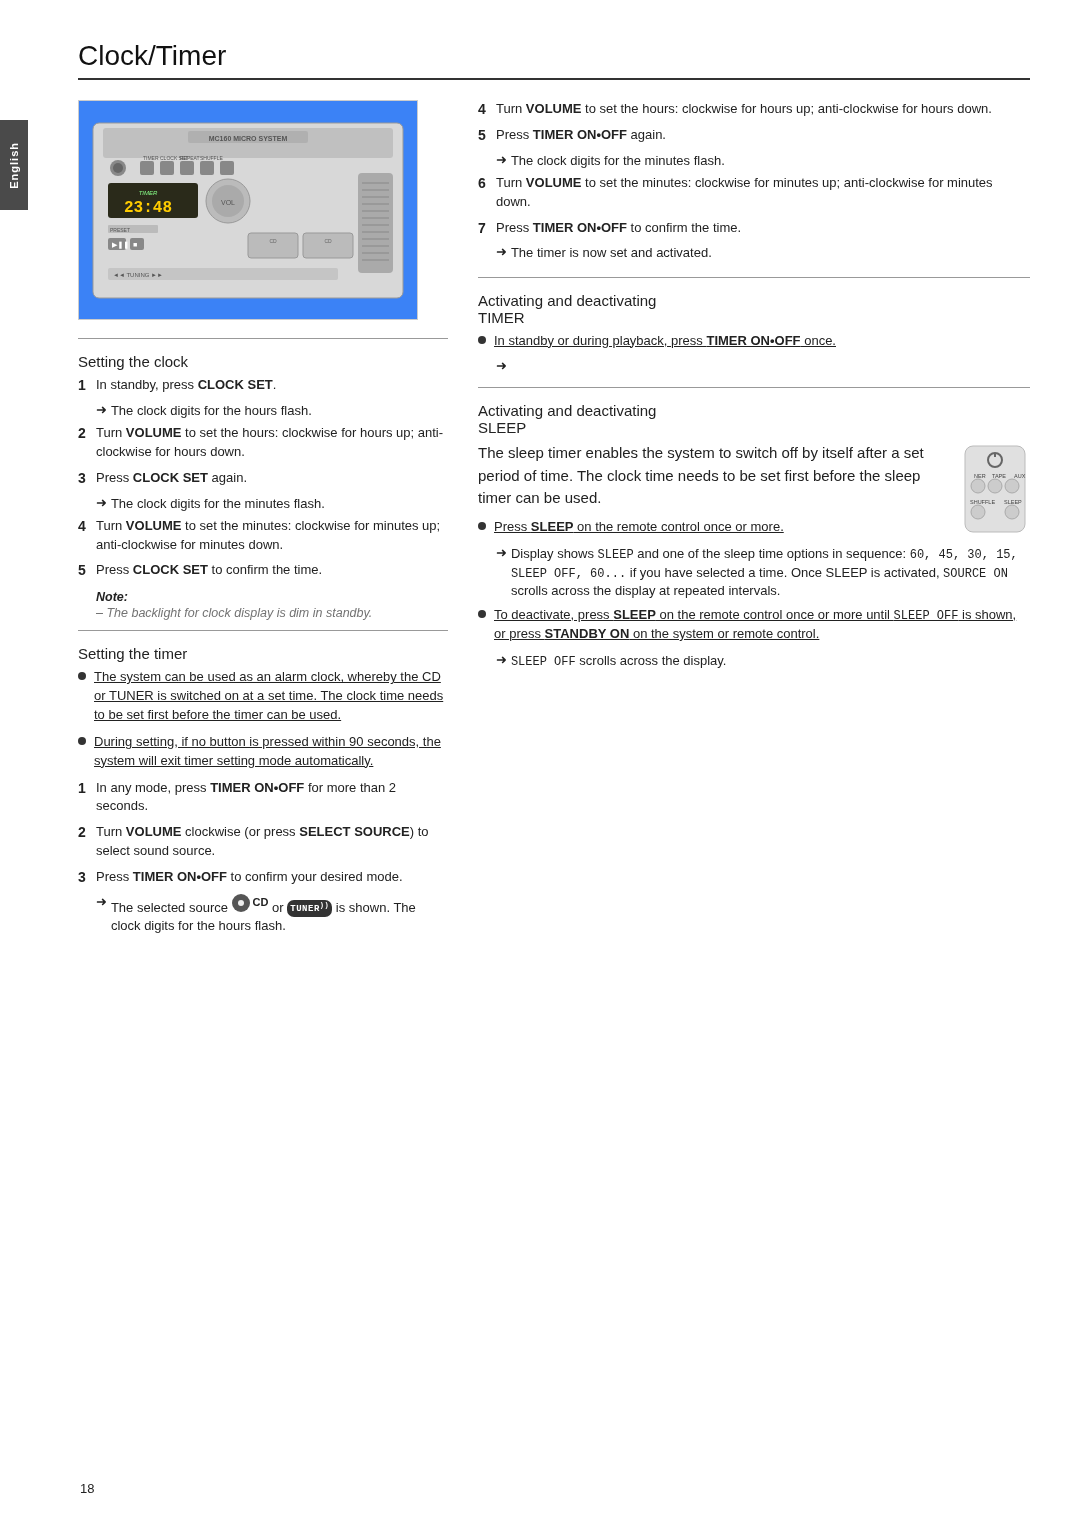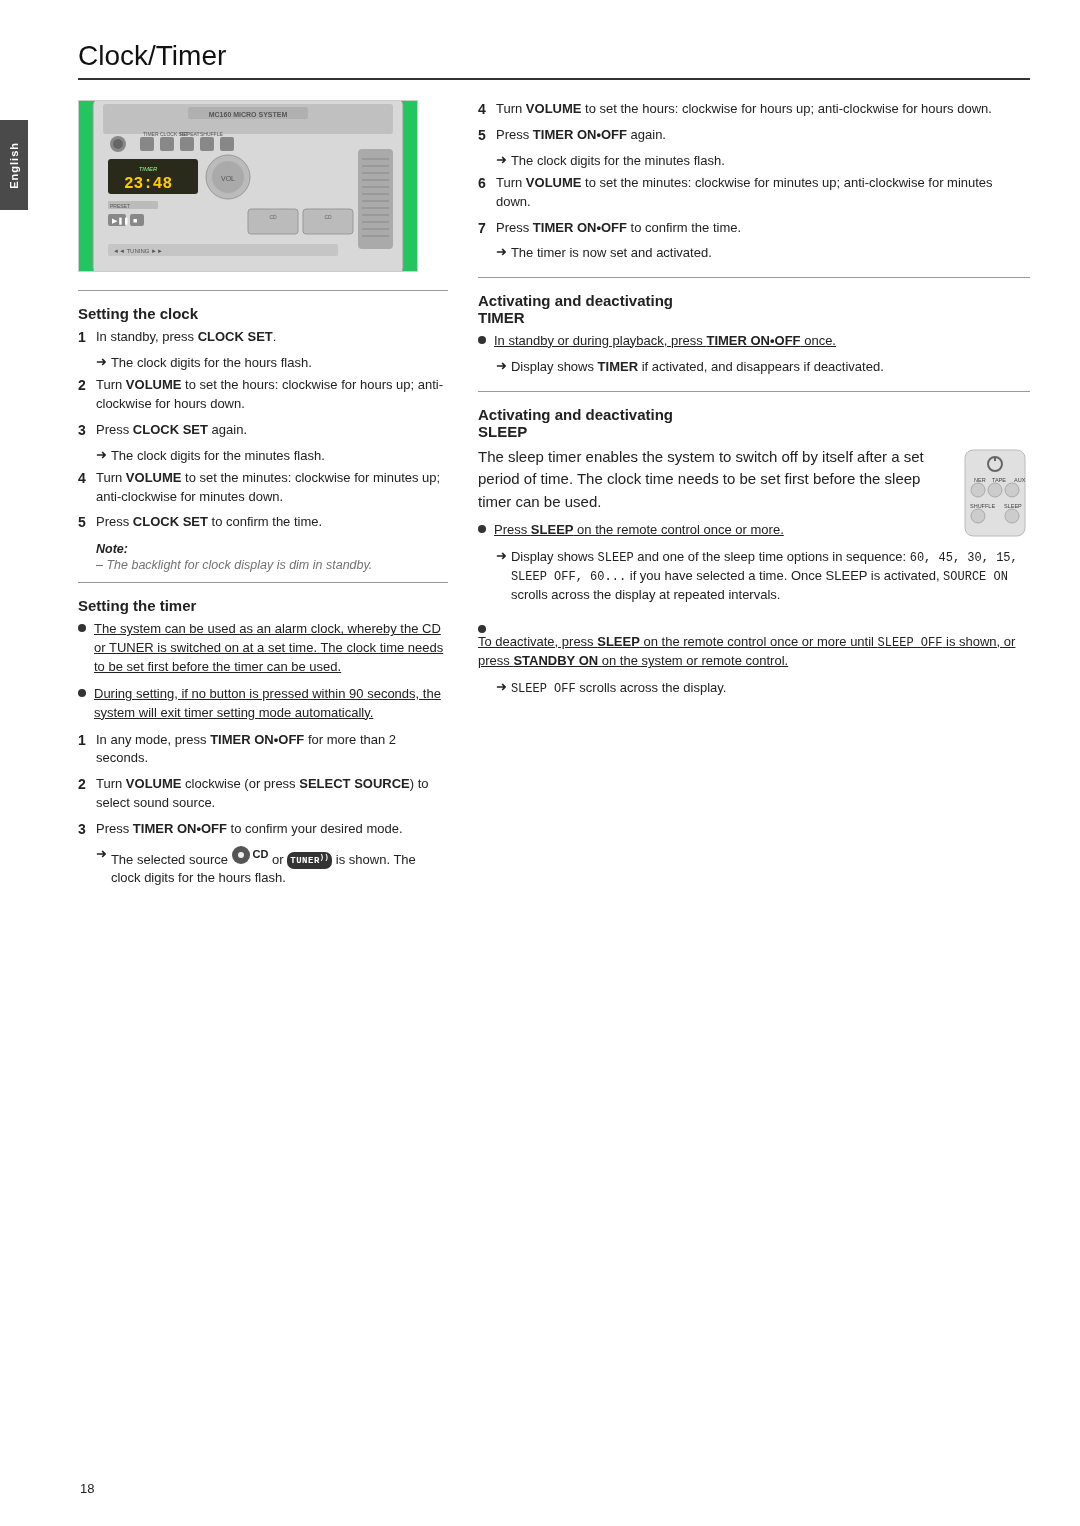--- a/index.html
+++ b/index.html
@@ -70,40 +70,40 @@
       flex-shrink: 0;
     }
     .right-col {
       flex: 1;
     }
 
     
     .device-image {
       border: 1px solid #ccc;
       width: 340px;
-      height: 172px;
+      height: 220px;
       margin-bottom: 18px;
-      background: #22c55e;
+      background: #3b82f6;
       position: relative;
       overflow: hidden;
       display: flex;
       align-items: center;
       justify-content: center;
     }
 
     
     .device-svg {
       width: 320px;
       height: 195px;
     }
 
     
     .section-heading {
       font-size: 15px;
-      font-weight: bold;
+      font-weight: normal;
       margin-bottom: 6px;
       margin-top: 14px;
     }
     .section-rule {
       border: none;
       border-top: 1px solid #999;
       margin-bottom: 10px;
     }
 
     
@@ -493,23 +493,20 @@
         </h2>
 
         <div class="bullet-item">
           <span class="bullet-dot"></span>
           <span class="bullet-content">
             In standby or during playback, press <b>TIMER ON•OFF</b> once.
           </span>
         </div>
         <div class="arrow-line">
           <span class="arrow-sym">➜</span>
-          <span class="arrow-text">
-            Display shows <b>TIMER</b> if activated, and disappears if deactivated.
-          </span>
         </div>
 
         <hr class="section-rule" style="margin-top:14px;">
         <h2 class="section-heading">
           <span>Activating and deactivating</span><br>
           <span>SLEEP</span>
         </h2>
 
         <div style="overflow: hidden;">
 
@@ -547,21 +544,21 @@
               Press <b>SLEEP</b> on the remote control once or more.
             </span>
           </div>
           <div class="arrow-line">
             <span class="arrow-sym">➜</span>
             <span class="arrow-text">
               Display shows <span class="mono">SLEEP</span> and one of the sleep time options in sequence: <span class="mono">60, 45, 30, 15, SLEEP OFF, 60...</span> if you have selected a time. Once SLEEP is activated, <span class="mono">SOURCE ON</span> scrolls across the display at repeated intervals.
             </span>
           </div>
 
-          <div class="bullet-item" style="margin-top: 17px; flex-direction: column;">
+          <div class="bullet-item" style="margin-top: 5px;">
             <span class="bullet-dot"></span>
             <span class="bullet-content">
               To deactivate, press <b>SLEEP</b> on the remote control once or more until <span class="mono">SLEEP OFF</span> is shown, or press <b>STANDBY ON</b> on the system or remote control.
             </span>
           </div>
           <div class="arrow-line">
             <span class="arrow-sym">➜</span>
             <span class="arrow-text">
               <span class="mono">SLEEP OFF</span> scrolls across the display.
             </span>

